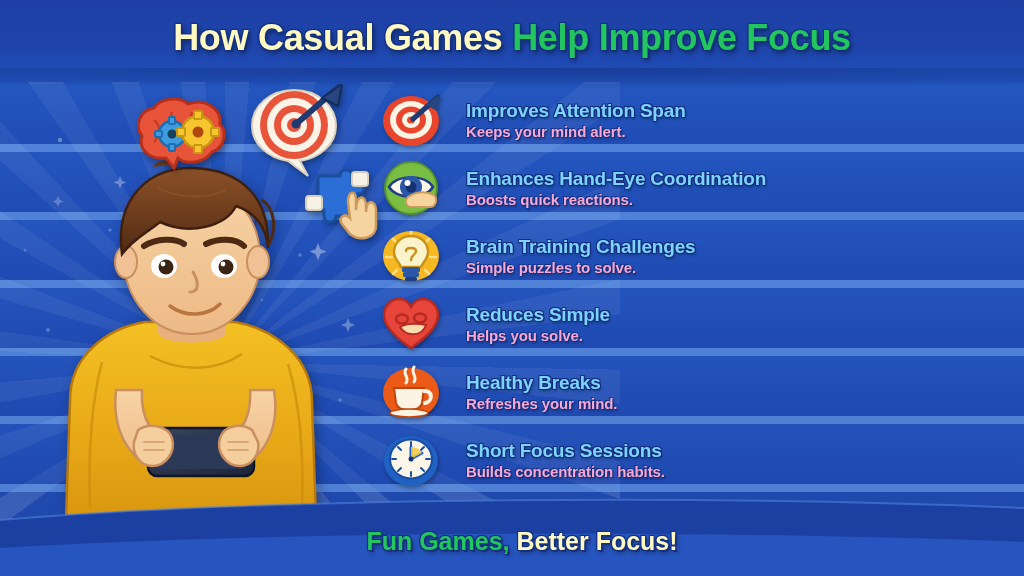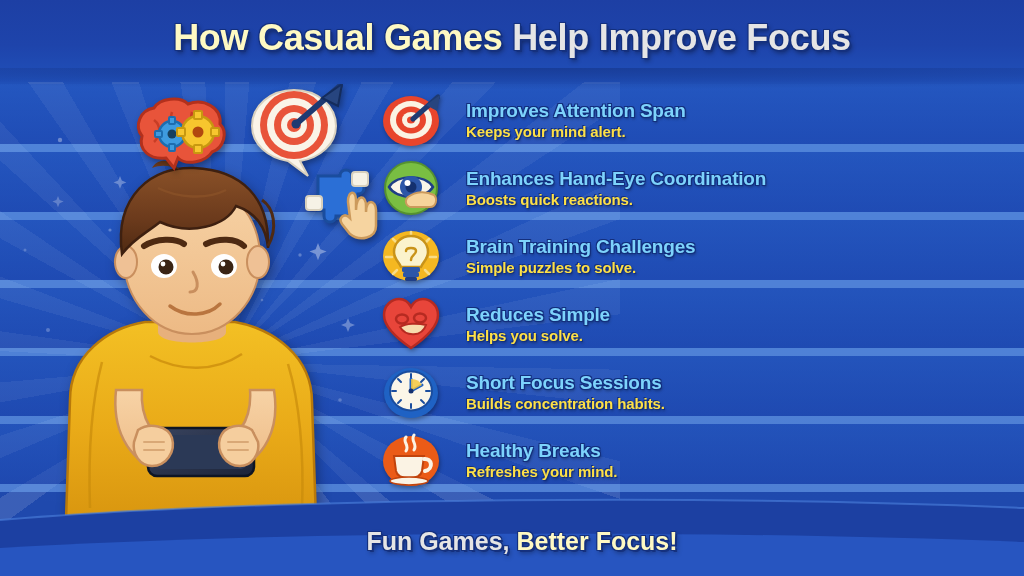--- a/index.html
+++ b/index.html
@@ -65,37 +65,37 @@
     position:absolute; left:0; bottom:0; width:1024px; height:90px; z-index:7;
   }
 
   
   .title{
     position:absolute; left:0; top:17px; width:1024px; text-align:center;
     font-size:36px; font-weight:bold; letter-spacing:-.3px; z-index:9;
     white-space:nowrap;
   }
   .t-gold{ color:#fef9c3; text-shadow:0 0 1px #14307e, 2px 2px 0 #15317f, -1px -1px 0 #15317f, 1px -1px 0 #15317f, -1px 1px 0 #15317f, 2px 3px 5px rgba(0,0,0,.45); }
-  .t-white{ color:#e5e5e5; text-shadow:0 0 1px #14307e, 2px 2px 0 #15317f, -1px -1px 0 #15317f, 1px -1px 0 #15317f, -1px 1px 0 #15317f, 2px 3px 5px rgba(0,0,0,.45);margin-top:40px; }
+  .t-white{ color:#22c55e; text-shadow:0 0 1px #14307e, 2px 2px 0 #15317f, -1px -1px 0 #15317f, 1px -1px 0 #15317f, -1px 1px 0 #15317f, 2px 3px 5px rgba(0,0,0,.45);margin-top:40px; }
 
   
   .list{ position:absolute; left:382px; top:86px; width:640px; z-index:8; }
   .row{ position:relative; height:68px; display:flex; align-items:center; }
   .row .ico{
     width:58px; height:54px; flex:0 0 58px; position:relative;
     filter:drop-shadow(1px 2px 2px rgba(0,0,0,.35));
   }
   .row .txt{ margin-left:26px; }
   .row .h{
     font-size:19px; font-weight:bold; color:#7dd3fc; letter-spacing:-.2px;
     text-shadow:1px 1px 0 #132f7d, -1px -1px 0 #132f7d, 1px -1px 0 #132f7d, -1px 1px 0 #132f7d, 1px 2px 3px rgba(0,0,0,.4);
     line-height:1.05;
   }
   .row .s{
-    font-size:15px; font-weight:bold; color:#fde047; margin-top:3px; letter-spacing:-.1px;
+    font-size:15px; font-weight:bold; color:#f9a8d4; margin-top:3px; letter-spacing:-.1px;
     text-shadow:1px 1px 0 #132f7d, -1px -1px 0 #132f7d, 1px 2px 3px rgba(0,0,0,.4);
     line-height:1.05;
   }
 
   
   .footer-text{
     position:absolute; left:0; bottom:20px; width:1024px; text-align:center;
     font-size:25px; font-weight:bold; z-index:10; white-space:nowrap;padding-left:20px;
   }
 
@@ -355,20 +355,36 @@
       </div>
       <div class="txt">
         <div class="h">Reduces Simple</div>
         <div class="s">Helps you solve.</div>
       </div>
     </div>
 
     <div class="row">
       <div class="ico">
         <svg width="58" height="54" viewBox="0 0 58 54">
+          <ellipse cx="29" cy="28" rx="28" ry="25" fill="#EB5B17"></ellipse>
+          <path d="M24 4 C20 9 28 12 24 18 M32 2 C28 8 36 11 32 17" fill="none" stroke="#FBF3E4" stroke-width="3" stroke-linecap="round"></path>
+          <path d="M12 23 L42 23 L40 38 C39 43 35 45 27 45 C19 45 15 43 14 38Z" fill="#FBF3E4" stroke="#C1430C" stroke-width="2"></path>
+          <path d="M42 26 C50 25 52 36 43 38" fill="none" stroke="#FBF3E4" stroke-width="4" stroke-linecap="round"></path>
+          <ellipse cx="27" cy="48" rx="19" ry="4" fill="#FBF3E4" stroke="#C1430C" stroke-width="1.5"></ellipse>
+        </svg>
+      </div>
+      <div class="txt">
+        <div class="h">Healthy Breaks</div>
+        <div class="s">Refreshes your mind.</div>
+      </div>
+    </div>
+
+    <div class="row">
+      <div class="ico">
+        <svg width="58" height="54" viewBox="0 0 58 54">
           <ellipse cx="29" cy="28" rx="27" ry="25" fill="#1F62C4"></ellipse>
           <ellipse cx="29" cy="26" rx="21" ry="19.5" fill="#FBF6E8" stroke="#1A4D9E" stroke-width="2"></ellipse>
           <g stroke="#1A4D9E" stroke-width="2" stroke-linecap="round">
             <path d="M29 9 L29 13"></path>
               <path d="M29 39 L29 43"></path>
             <path d="M10 26 L14 26"></path>
               <path d="M44 26 L48 26"></path>
             <path d="M16 14 L19 17"></path>
               <path d="M42 14 L39 17"></path>
             <path d="M16 38 L19 35"></path>
@@ -379,36 +395,20 @@
           <path d="M29 14 A12 12 0 0 1 40 20 L29 26 Z" fill="#F5C83F" opacity=".85"></path>
           <circle cx="29" cy="26" r="2.5" fill="#14306E"></circle>
         </svg>
       </div>
       <div class="txt">
         <div class="h">Short Focus Sessions</div>
         <div class="s">Builds concentration habits.</div>
       </div>
     </div>
 
-    <div class="row">
-      <div class="ico">
-        <svg width="58" height="54" viewBox="0 0 58 54">
-          <ellipse cx="29" cy="28" rx="28" ry="25" fill="#EB5B17"></ellipse>
-          <path d="M24 4 C20 9 28 12 24 18 M32 2 C28 8 36 11 32 17" fill="none" stroke="#FBF3E4" stroke-width="3" stroke-linecap="round"></path>
-          <path d="M12 23 L42 23 L40 38 C39 43 35 45 27 45 C19 45 15 43 14 38Z" fill="#FBF3E4" stroke="#C1430C" stroke-width="2"></path>
-          <path d="M42 26 C50 25 52 36 43 38" fill="none" stroke="#FBF3E4" stroke-width="4" stroke-linecap="round"></path>
-          <ellipse cx="27" cy="48" rx="19" ry="4" fill="#FBF3E4" stroke="#C1430C" stroke-width="1.5"></ellipse>
-        </svg>
-      </div>
-      <div class="txt">
-        <div class="h">Healthy Breaks</div>
-        <div class="s">Refreshes your mind.</div>
-      </div>
-    </div>
-
   </div>
 
   <svg class="footer-band" width="1024" height="90" viewBox="0 0 1024 90" preserveAspectRatio="none">
     <path d="M0 34 C260 12 700 8 1024 22 L1024 90 L0 90 Z" fill="#1C40A2"></path>
     <path d="M0 62 C300 44 720 44 1024 56 L1024 90 L0 90 Z" fill="#2B5CC9" opacity=".75"></path>
     <path d="M0 34 C260 12 700 8 1024 22" fill="none" stroke="#4C82DD" stroke-width="2" opacity=".6"></path>
   </svg>
 
   <div class="footer-text">
     <span class="t-white">Fun Games,</span>

